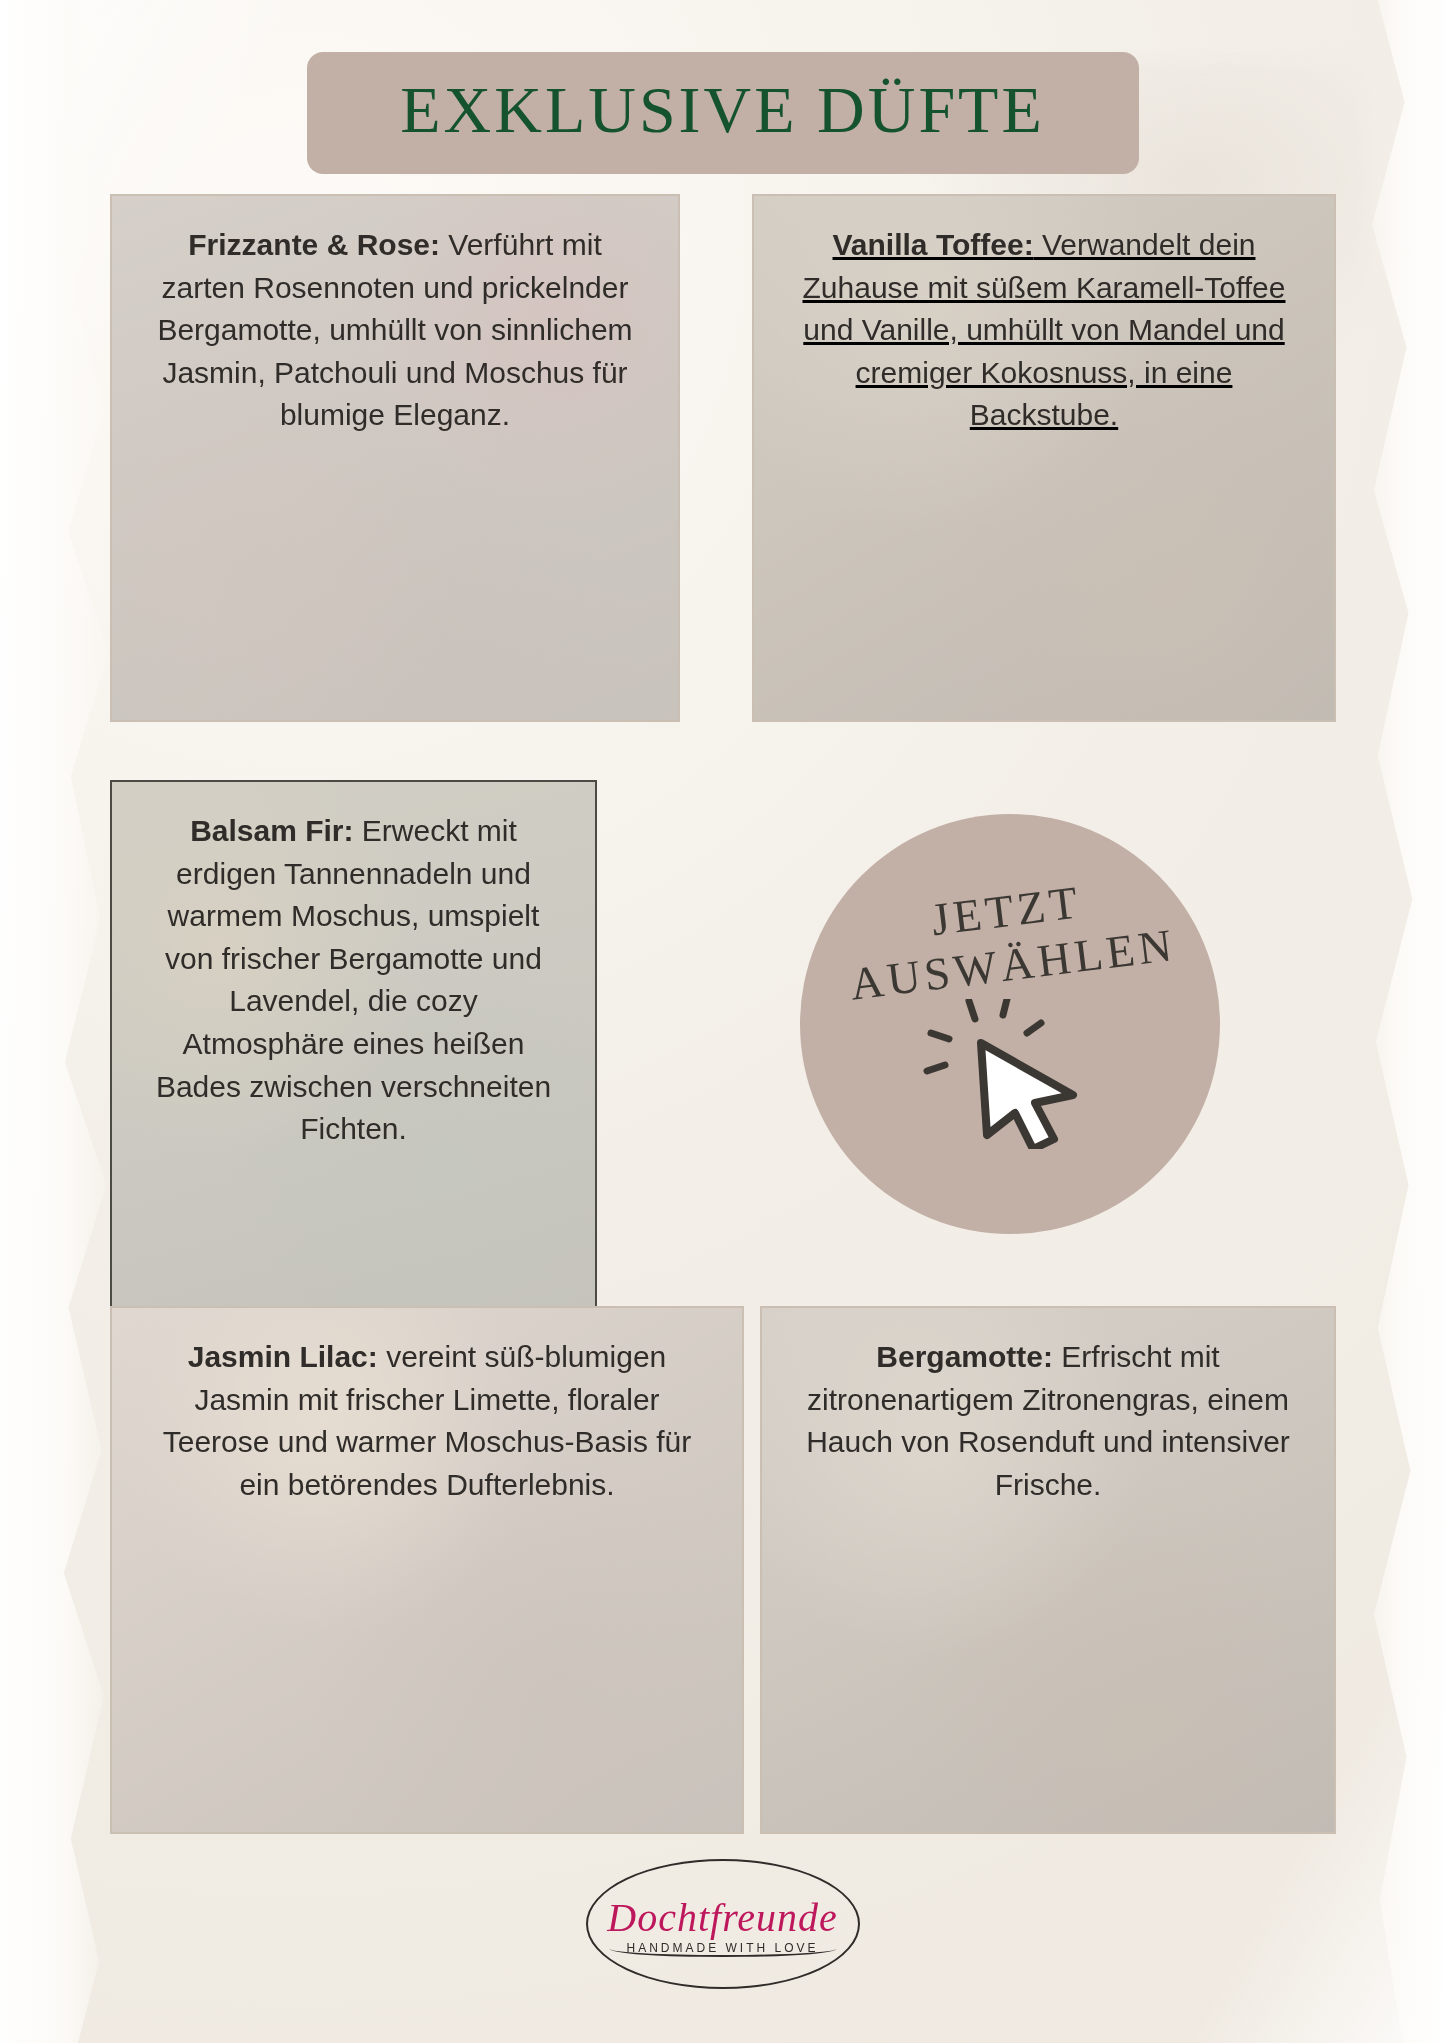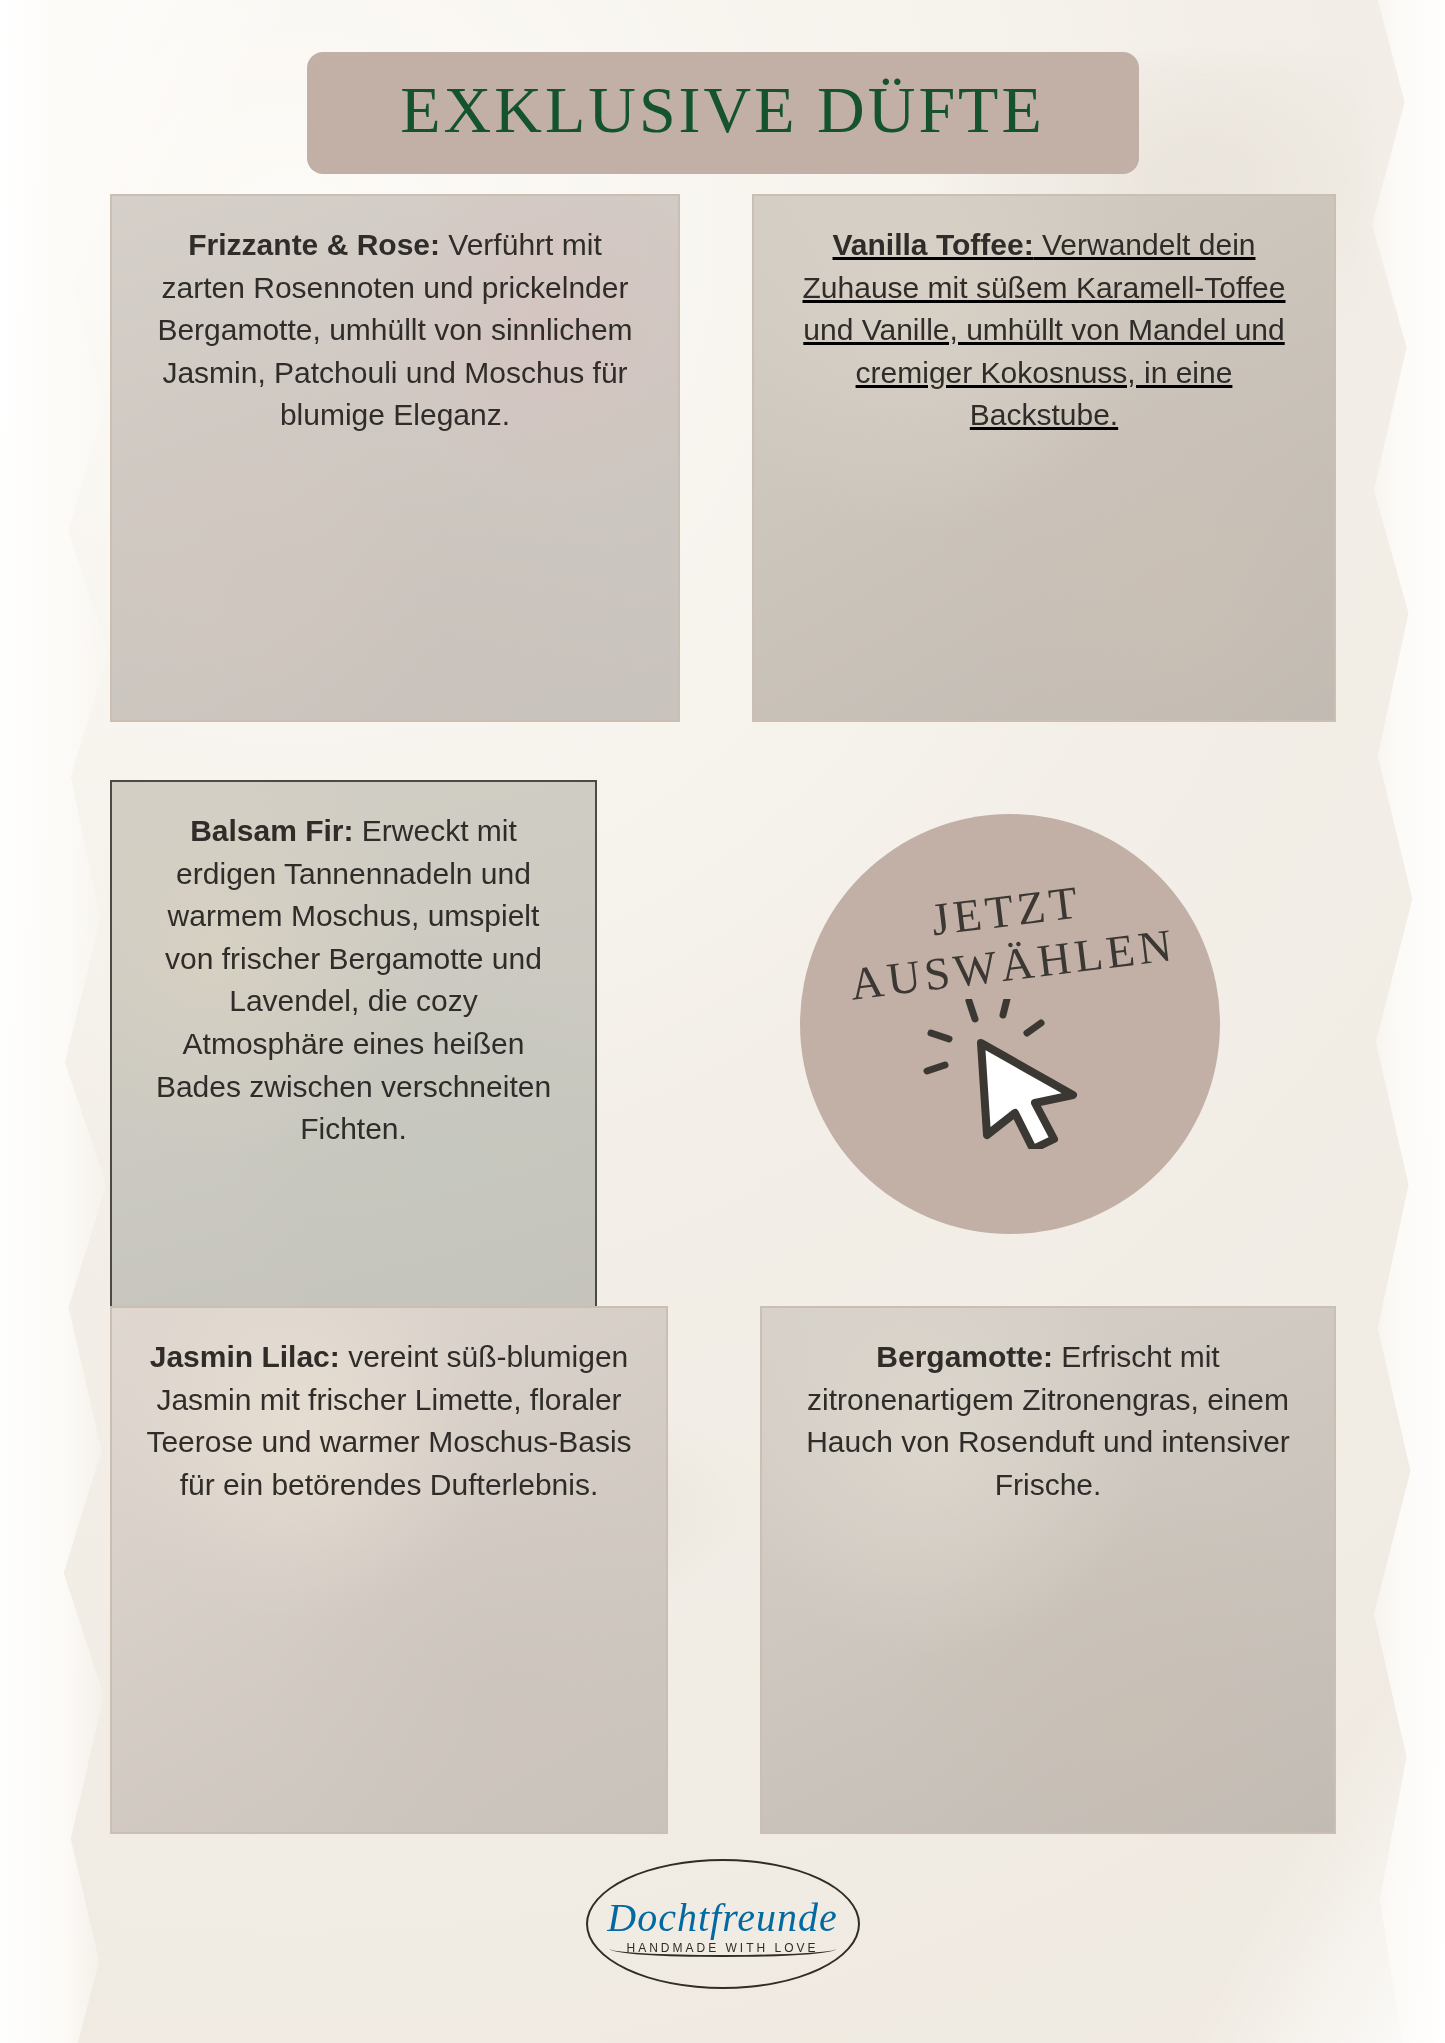--- a/index.html
+++ b/index.html
@@ -195,21 +195,21 @@
     display: flex;
     flex-direction: column;
     align-items: center;
     justify-content: center;
     position: relative;
   }
   .logo-name {
     font-family: "Liberation Serif", "DejaVu Serif", serif;
     font-style: italic;
     font-size: 40px;
-    color: #0369a1;
+    color: #be185d;
     letter-spacing: 1px;
   }
   .logo-sub {
     font-size: 12px;
     letter-spacing: 3px;
     color: #2f2c29;
   }
   .logo-swoosh {
     position: absolute;
     left: 22px; right: 22px;
@@ -251,21 +251,21 @@
     </p>
   </div>
 
   <div class="card ph-fir" style="left:110px; top:552px; width:487px; height:562px; border-color:#4b4a44;">
     <div class="veil veil-light"></div>
     <p>
       <b>Balsam Fir:</b><span> Erweckt mit erdigen Tannennadeln und warmem Moschus, umspielt von frischer Bergamotte und Lavendel, die cozy Atmosphäre eines heißen Bades zwischen verschneiten Fichten.</span>
     </p>
   </div>
 
-  <div class="card ph-jasmin" style="left:110px; top:1078px; width:558px; height:528px;">
+  <div class="card ph-jasmin" style="left:110px; top:1078px; width:634px; height:528px;">
     <div class="veil veil-light"></div>
     <p>
       <b>Jasmin Lilac:</b><span> vereint süß-blumigen Jasmin mit frischer Limette, floraler Teerose und warmer Moschus-Basis für ein betörendes Dufterlebnis.</span>
     </p>
   </div>
 
   <div class="card ph-citro" style="left:760px; top:1078px; width:576px; height:528px;">
     <div class="veil veil-mid"></div>
     <p>
       <b>Bergamotte:</b><span> Erfrischt mit zitronenartigem Zitronengras, einem Hauch von Rosenduft und intensiver Frische.</span>

